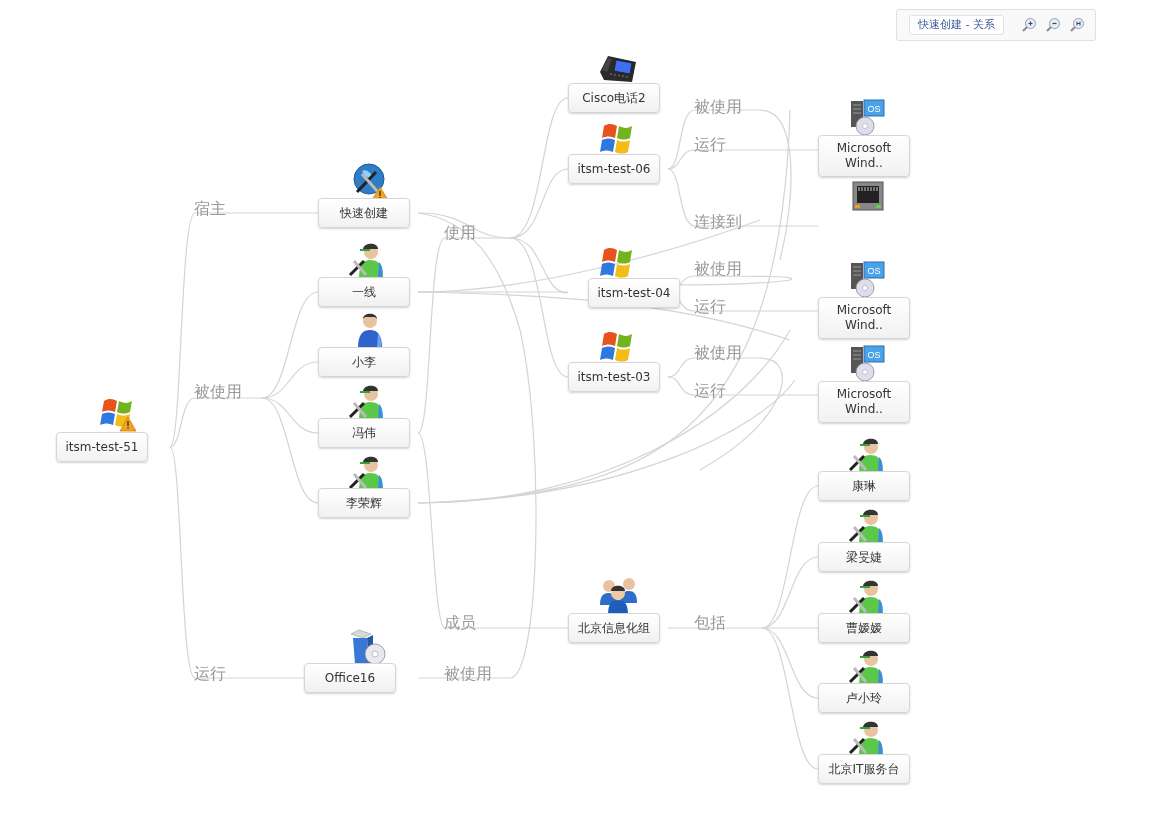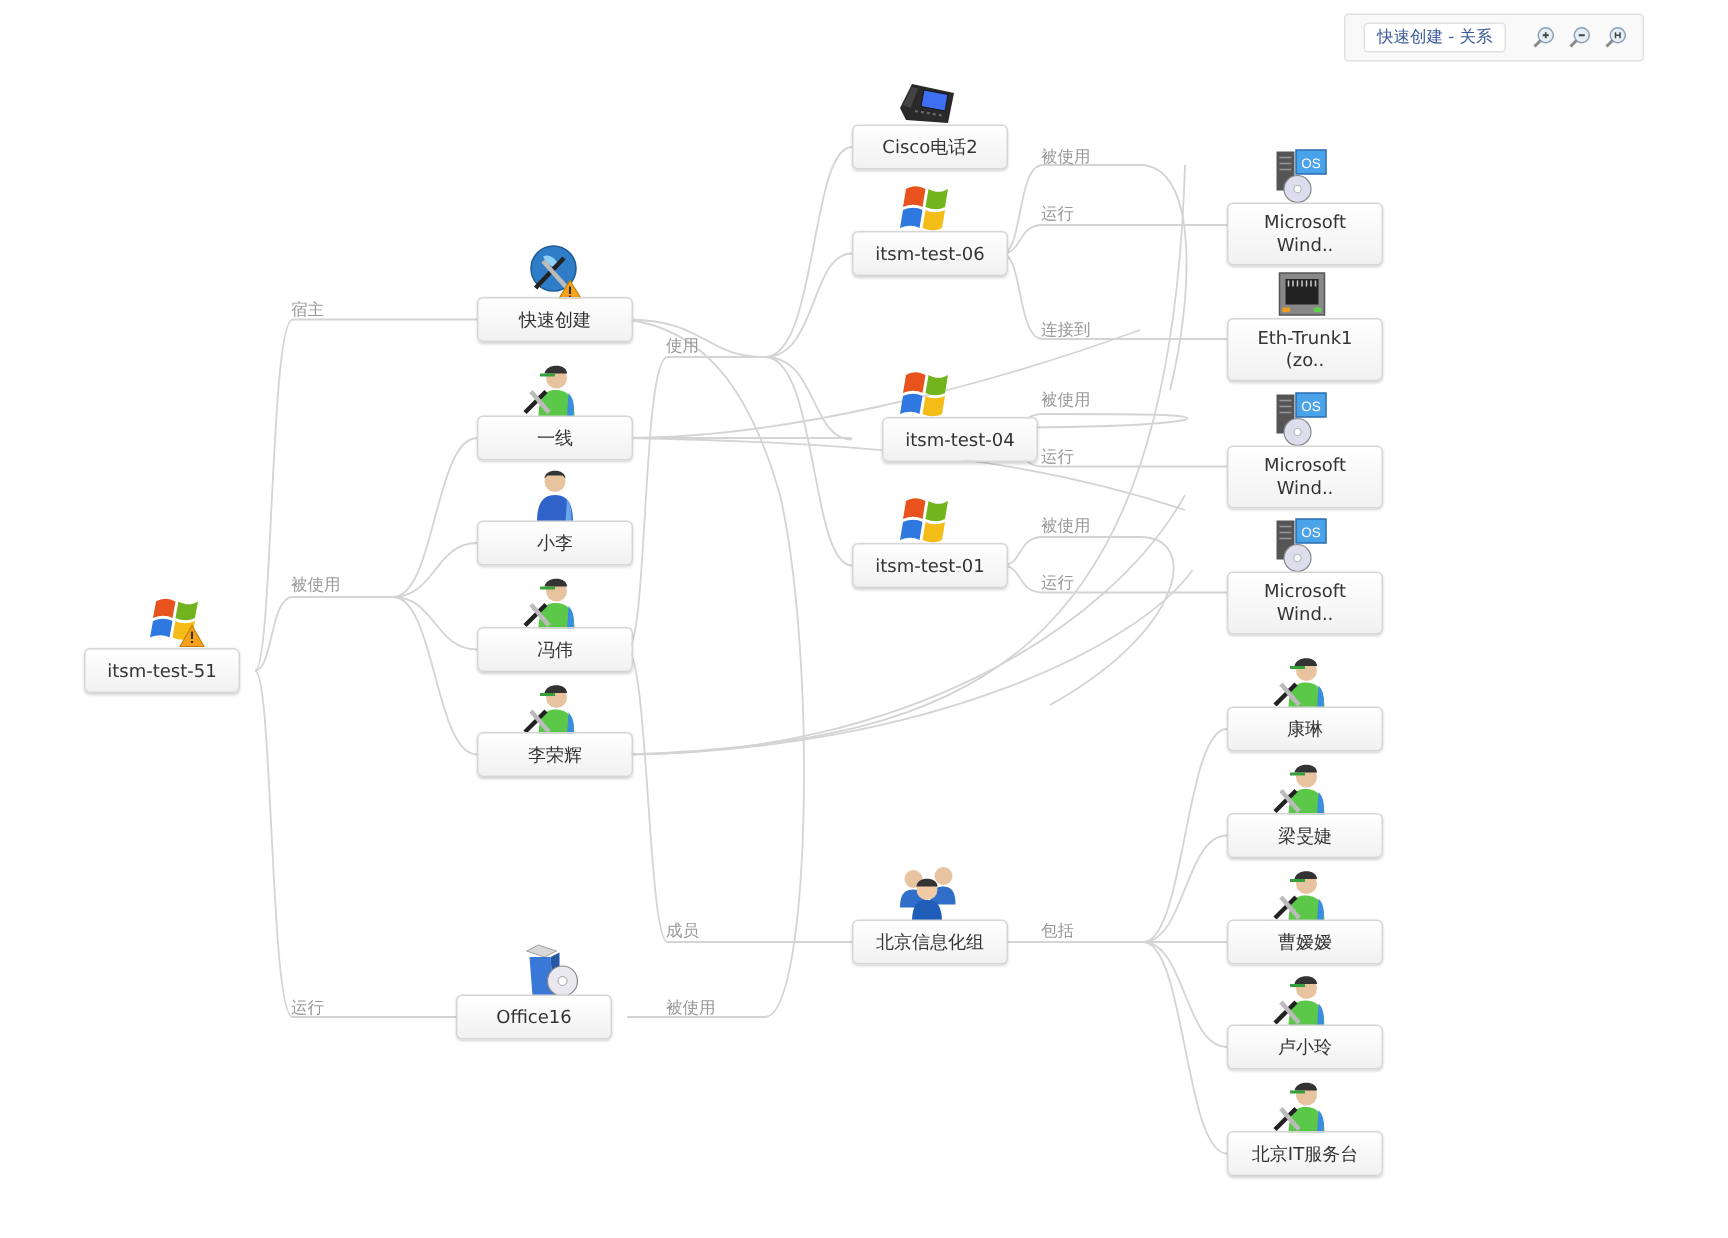--- a/index.html
+++ b/index.html
@@ -1,28 +1,28 @@
 <!DOCTYPE html>
 <html><head>
 <meta charset="utf-8">
 <style>
   html, body { margin:0; padding:0; background:#ffffff; }
   body { width:1152px; height:825px; position:relative; overflow:hidden;
          font-family:"DejaVu Sans","Liberation Sans",sans-serif; }
   #canvas { position:absolute; left:0; top:0; width:1152px; height:825px; }
   #edges { position:absolute; left:0; top:0; }
-  .node { position:absolute; width:104px; height:30px; box-sizing:border-box;
+  .node { position:absolute; width:92px; height:30px; box-sizing:border-box;
           border:1px solid #d6d6d6; border-radius:4px;
           background:linear-gradient(#ffffff,#f1f1f1);
           box-shadow:0 1px 2px rgba(0,0,0,0.18);
           display:flex; align-items:center; justify-content:center; text-align:center;
           font-size:12px; color:#333; line-height:15px; cursor:pointer; }
   .node.tall { height:42px; }
   .node-icon { position:absolute; width:40px; height:40px; }
-  .edge-label { position:absolute; font-size:11px; color:#999; white-space:nowrap; }
+  .edge-label { position:absolute; font-size:16px; color:#999; white-space:nowrap; }
   .toolbar { position:absolute; left:896px; top:9px; width:200px; height:32px; box-sizing:border-box;
              border:1px solid #e0e0e0; border-radius:3px; background:#f9f9f9; }
   .tb-btn { position:absolute; left:12px; top:5px; height:20px; padding:0 8px; box-sizing:border-box;
             border:1px solid #e2e2e2; border-radius:3px; background:#fff; font-size:11px; color:#3a5a9a;
             line-height:18px; white-space:nowrap; cursor:pointer; }
   .tb-icon { position:absolute; top:7px; width:16px; height:16px; cursor:pointer; }
 </style>
 </head>
 <body>
 
@@ -263,24 +263,23 @@
   <div class="node" style="left:56px;top:432px">itsm-test-51</div>
   <div class="node" style="left:318px;top:198px">快速创建</div>
   <div class="node" style="left:318px;top:277px">一线</div>
   <div class="node" style="left:318px;top:347px">小李</div>
   <div class="node" style="left:318px;top:418px">冯伟</div>
   <div class="node" style="left:318px;top:488px">李荣辉</div>
   <div class="node" style="left:304px;top:663px">Office16</div>
   <div class="node" style="left:568px;top:83px">Cisco电话2</div>
   <div class="node" style="left:568px;top:154px">itsm-test-06</div>
   <div class="node" style="left:588px;top:278px">itsm-test-04</div>
-  <div class="node" style="left:568px;top:362px">itsm-test-01</div>
+  <div class="node" style="left:568px;top:362px">itsm-test-03</div>
   <div class="node" style="left:568px;top:613px">北京信息化组</div>
   <div class="node tall" style="left:818px;top:135px">Microsoft<br>Wind..</div>
-  <div class="node tall" style="left:818px;top:212px">Eth-Trunk1<br>(zo..</div>
   <div class="node tall" style="left:818px;top:297px">Microsoft<br>Wind..</div>
   <div class="node tall" style="left:818px;top:381px">Microsoft<br>Wind..</div>
   <div class="node" style="left:818px;top:471px">康琳</div>
   <div class="node" style="left:818px;top:542px">梁旻婕</div>
   <div class="node" style="left:818px;top:613px">曹嫒嫒</div>
   <div class="node" style="left:818px;top:683px">卢小玲</div>
   <div class="node" style="left:818px;top:754px">北京IT服务台</div>
 </div>
 
 <div class="toolbar">

